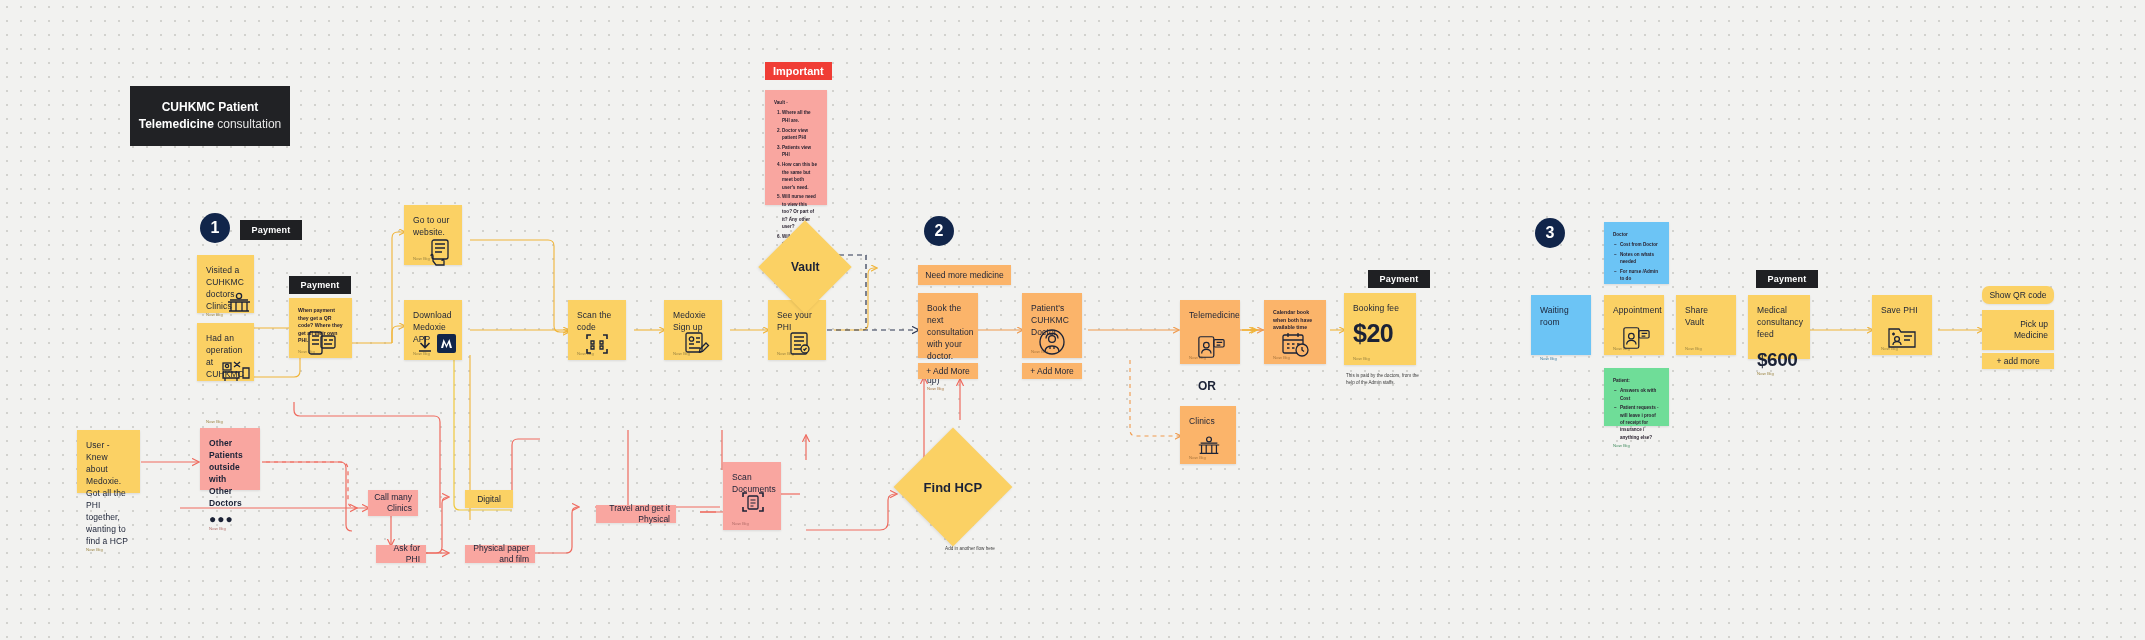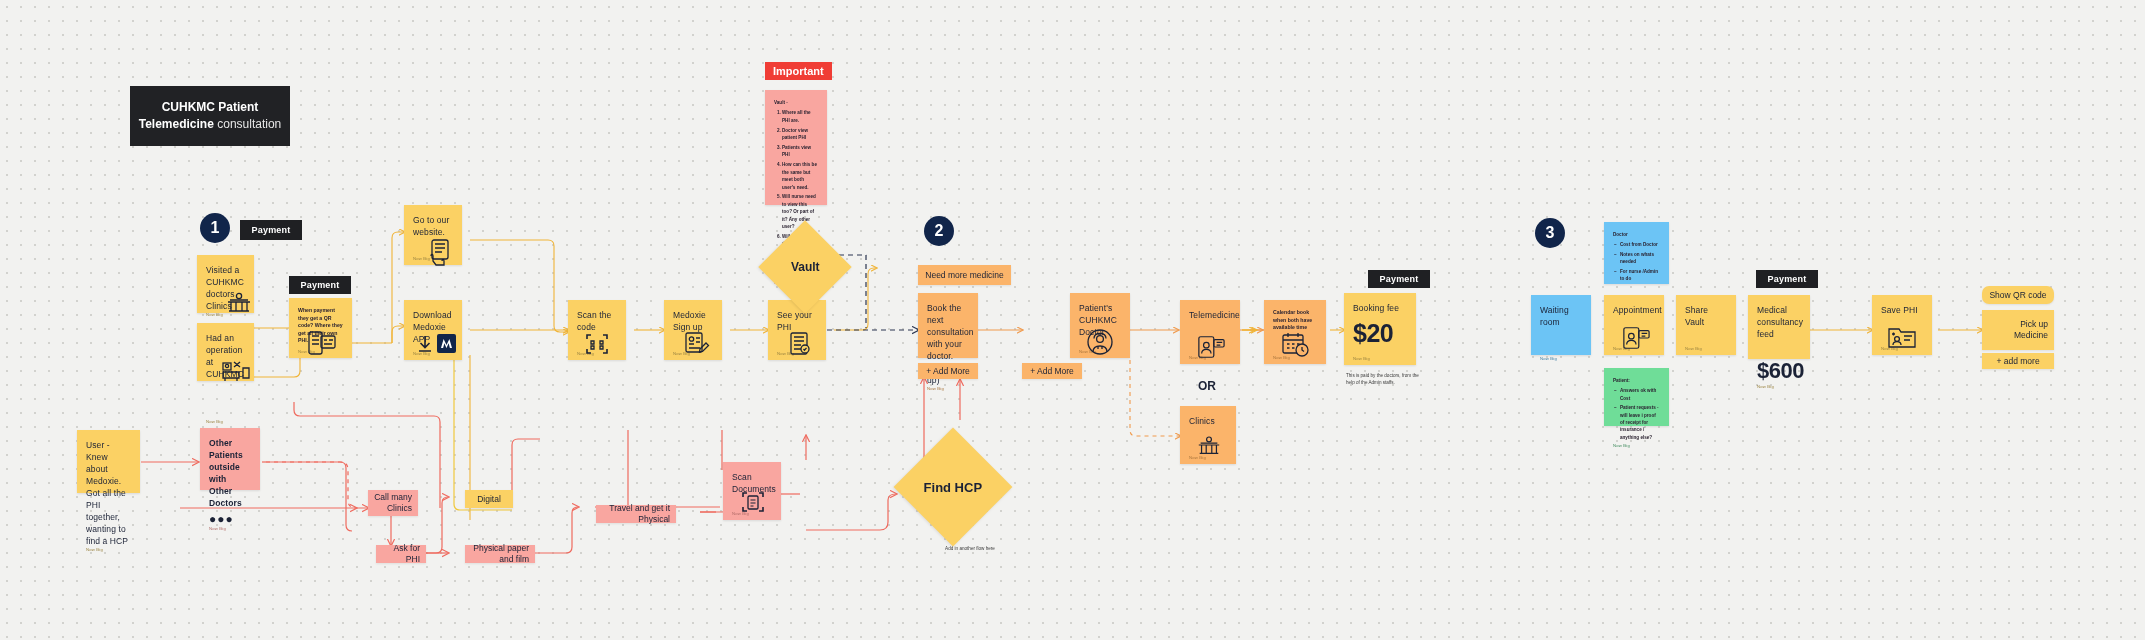--- a/index.html
+++ b/index.html
@@ -360,21 +360,21 @@
   <div class="node stepnum" style="left:924px; top:216px;">2</div>
 
   <div class="node pill orange" style="left:918px; top:265px; width:93px; height:20px;">Need more medicine</div>
 
   <div class="node sticky orange" style="left:918px; top:293px; width:60px; height:65px;">
     <div class="txt">Book the next consultation with your doctor. (Follow up)</div>
     <div class="foot">Now Big</div>
   </div>
   <div class="node pill orange" style="left:918px; top:363px; width:60px; height:16px;">+ Add More</div>
 
-  <div class="node sticky orange" style="left:1022px; top:293px; width:60px; height:65px;margin-left:48px;">
+  <div class="node sticky orange" style="left:1022px; top:293px; width:60px; height:65px;">
     <div class="txt">Patient's CUHKMC Doctor</div>
     <div class="icon" style="position:absolute; left:17px; top:32px;">
       <svg width="26" height="26" viewBox="0 0 26 26" fill="none" stroke="#1b2236" stroke-width="1.3">
         <circle cx="13" cy="13" r="12"></circle>
           <circle cx="13" cy="10" r="3.4"></circle>
         <path d="M7 9.5c0-3.5 2.7-5 6-5s6 1.5 6 5M6 23c0-4 3-6 7-6s7 2 7 6"></path>
         <path d="M11 17v3M15 17v3"></path>
       </svg>
     </div>
     <div class="foot">Now Big</div>
@@ -477,21 +477,21 @@
 
   <div class="node sticky" style="left:1676px; top:295px; width:60px; height:60px;">
     <div class="txt">Share Vault</div>
     <div class="foot">Now Big</div>
   </div>
 
   <div class="node darkbar" style="left:1756px; top:270px; width:62px; height:18px;">Payment</div>
 
   <div class="node sticky" style="left:1748px; top:295px; width:62px; height:64px;">
     <div class="txt">Medical consultancy feed</div>
-    <div class="price" style="font-size:22px; margin-top:18px;">$600</div>
+    <div class="price" style="font-size:19px; margin-top:9px;">$600</div>
     <div class="foot">Now Big</div>
   </div>
 
   <div class="node sticky" style="left:1872px; top:295px; width:60px; height:60px;">
     <div class="txt">Save PHI</div>
     <div class="icon" style="position:absolute; left:16px; top:26px;">
       <svg width="28" height="24" viewBox="0 0 28 24" fill="none" stroke="#1b2236" stroke-width="1.3">
         <path d="M1 4h10l2 3h14v15H1z"></path>
           <circle cx="9" cy="14" r="2.4"></circle>
         <path d="M5 20c0-2.2 1.8-3.4 4-3.4s4 1.2 4 3.4M16 11h8M16 15h6"></path>
@@ -519,21 +519,21 @@
   <div class="node pill pink" style="left:368px; top:490px; width:50px; height:26px;">Call many Clinics</div>
 
   <div class="node pill pink" style="left:368px; top:545px; width:50px; height:18px;margin-left:8px;">Ask for PHI</div>
 
   <div class="node pill" style="left:465px; top:490px; width:48px; height:18px;">Digital</div>
 
   <div class="node pill pink" style="left:465px; top:545px; width:70px; height:18px;">Physical paper and film</div>
 
   <div class="node pill pink" style="left:596px; top:505px; width:80px; height:18px;">Travel and get it Physical</div>
 
-  <div class="node sticky pink" style="left:723px; top:462px; width:58px; height:58px;">
+  <div class="node sticky pink" style="left:723px; top:462px; width:58px; height:68px;">
     <div class="txt">Scan Documents</div>
     <div class="icon" style="position:absolute; left:18px; top:24px;">
       <svg width="24" height="24" viewBox="0 0 24 24" fill="none" stroke="#1b2236" stroke-width="1.6">
         <path d="M2 7V3h4M18 3h4v4M22 17v4h-4M6 21H2v-4"></path>
         <rect x="7" y="6" width="10" height="13" rx="1.2" stroke-width="1.3"></rect>
         <path d="M9.5 10h5M9.5 13h5M9.5 16h3" stroke-width="1.1"></path>
       </svg>
     </div>
     <div class="foot">Now Big</div>
   </div>

